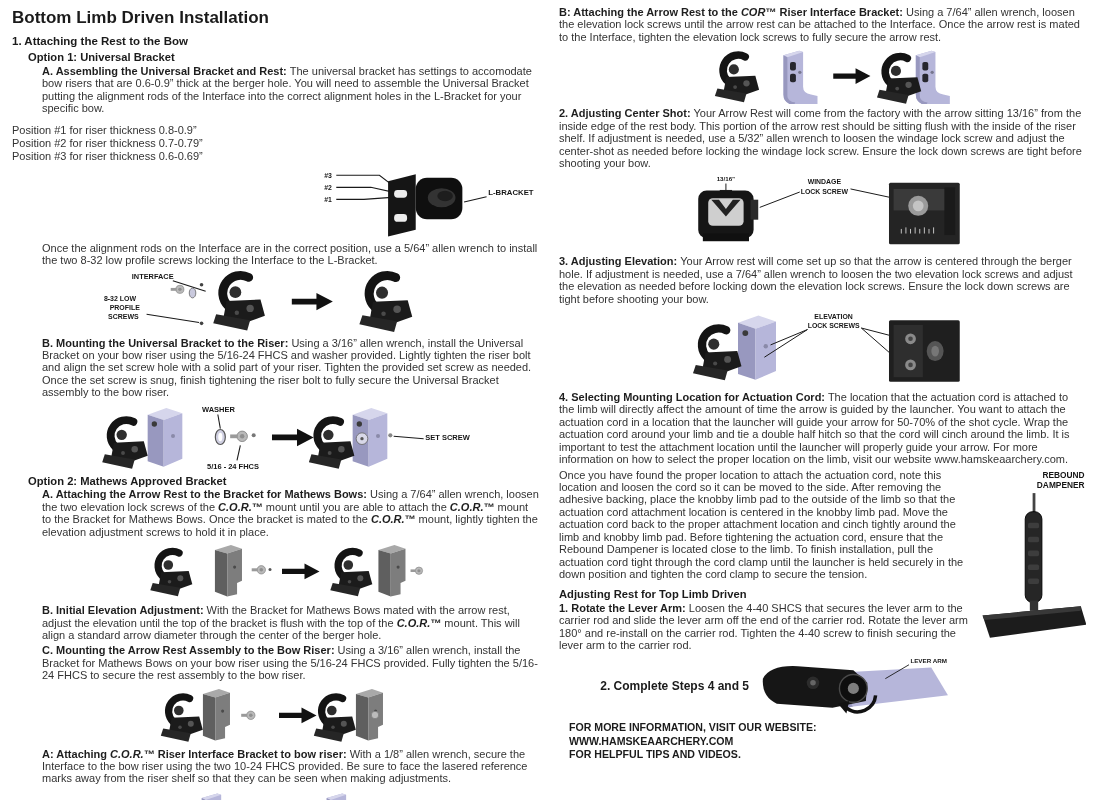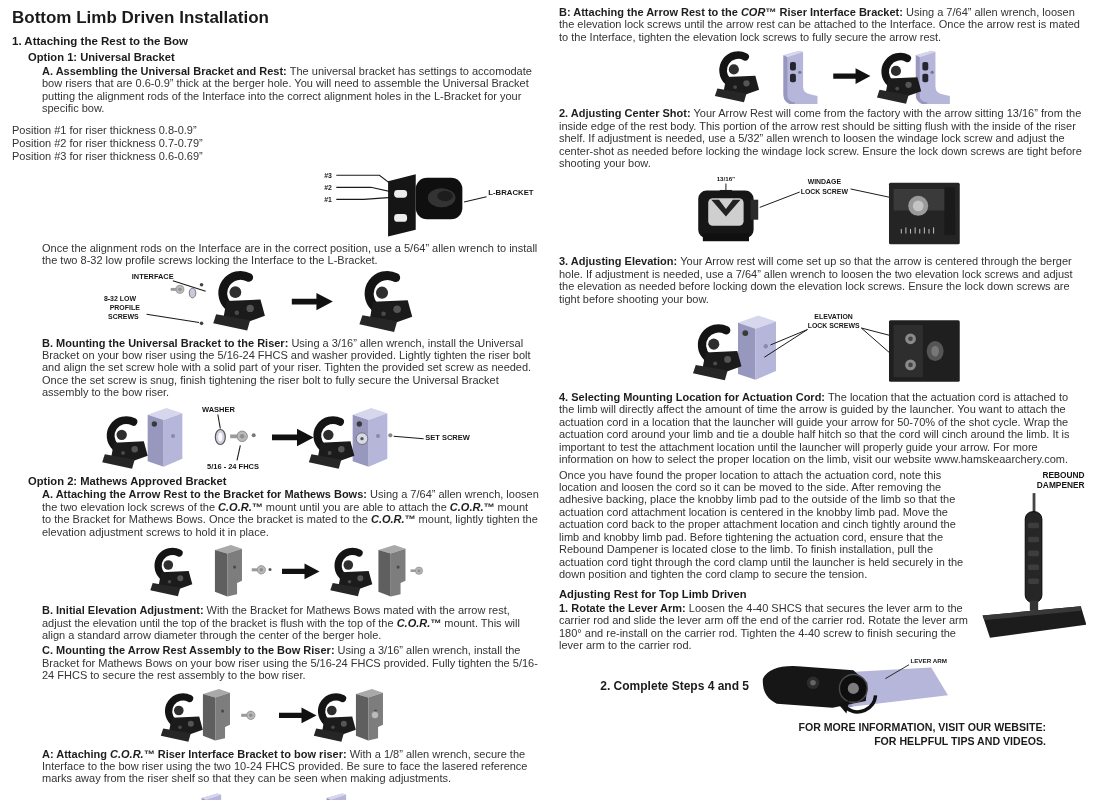--- a/index.html
+++ b/index.html
@@ -17,21 +17,21 @@
   .seg-bi{font-weight:700;font-style:italic;color:#1e1e1e;}
   .fig{display:block;margin:1px auto 3px auto;}
   .pos-row{display:flex;align-items:flex-start;margin:0 0 2px 0;flex-direction:column;}
   .pos-list{white-space:nowrap;padding-top:6px;}
   .pos-list div{margin-bottom:1px;}
   .pos-fig{margin-left:auto;margin-right:4px;}
   svg text{font-family:"Liberation Sans",sans-serif;font-weight:700;fill:#151515;}
   .fig-rebound{float:right;margin:0 0 2px 8px;}
   .lever-row{display:flex;align-items:center;margin-top:2px;text-align:right;}
   .complete{font-weight:700;color:#1b1b1b;font-size:12px;width:190px;flex:none;}
-  .footer{clear:left;text-align:right;font-weight:700;color:#1b1b1b;font-size:10.6px;line-height:1.3;margin:2px 40px 0 10px;}
+  .footer{clear:left;text-align:left;font-weight:700;color:#1b1b1b;font-size:10.6px;line-height:1.3;margin:2px 40px 0 10px;}
 </style>
 </head>
 <body>
 
 <svg width="0" height="0" style="position:absolute" aria-hidden="true">
   <defs>
     <g id="sym-rest">
       <path d="M56 10 A24 24 0 1 0 60 50" fill="none" stroke="#141414" stroke-width="12" stroke-linecap="round"></path>
       <circle cx="38" cy="30" r="8" fill="#2e2e2e"></circle>
       <path d="M26 42 L72 40 L78 62 L50 72 L22 64 Z" fill="#1b1b1b"></path>
@@ -284,16 +284,17 @@
         </g>
         <path d="M182 58 A26 26 0 0 1 140 76" stroke="#111" stroke-width="5" fill="none"></path>
         <polygon points="128,70 144,66 140,84" fill="#111"></polygon>
         <text x="232" y="12" font-size="9">LEVER ARM</text>
         <path d="M230 14 L196 34" stroke="#1a1a1a" stroke-width="1.3"></path>
       </svg>
     </div>
 
     <div class="footer">
       <div>FOR MORE INFORMATION, VISIT OUR WEBSITE:</div>
+      <div>WWW.HAMSKEAARCHERY.COM</div>
       <div>FOR HELPFUL TIPS AND VIDEOS.</div>
     </div>
   </div>
 </div>
 
 </body></html>

